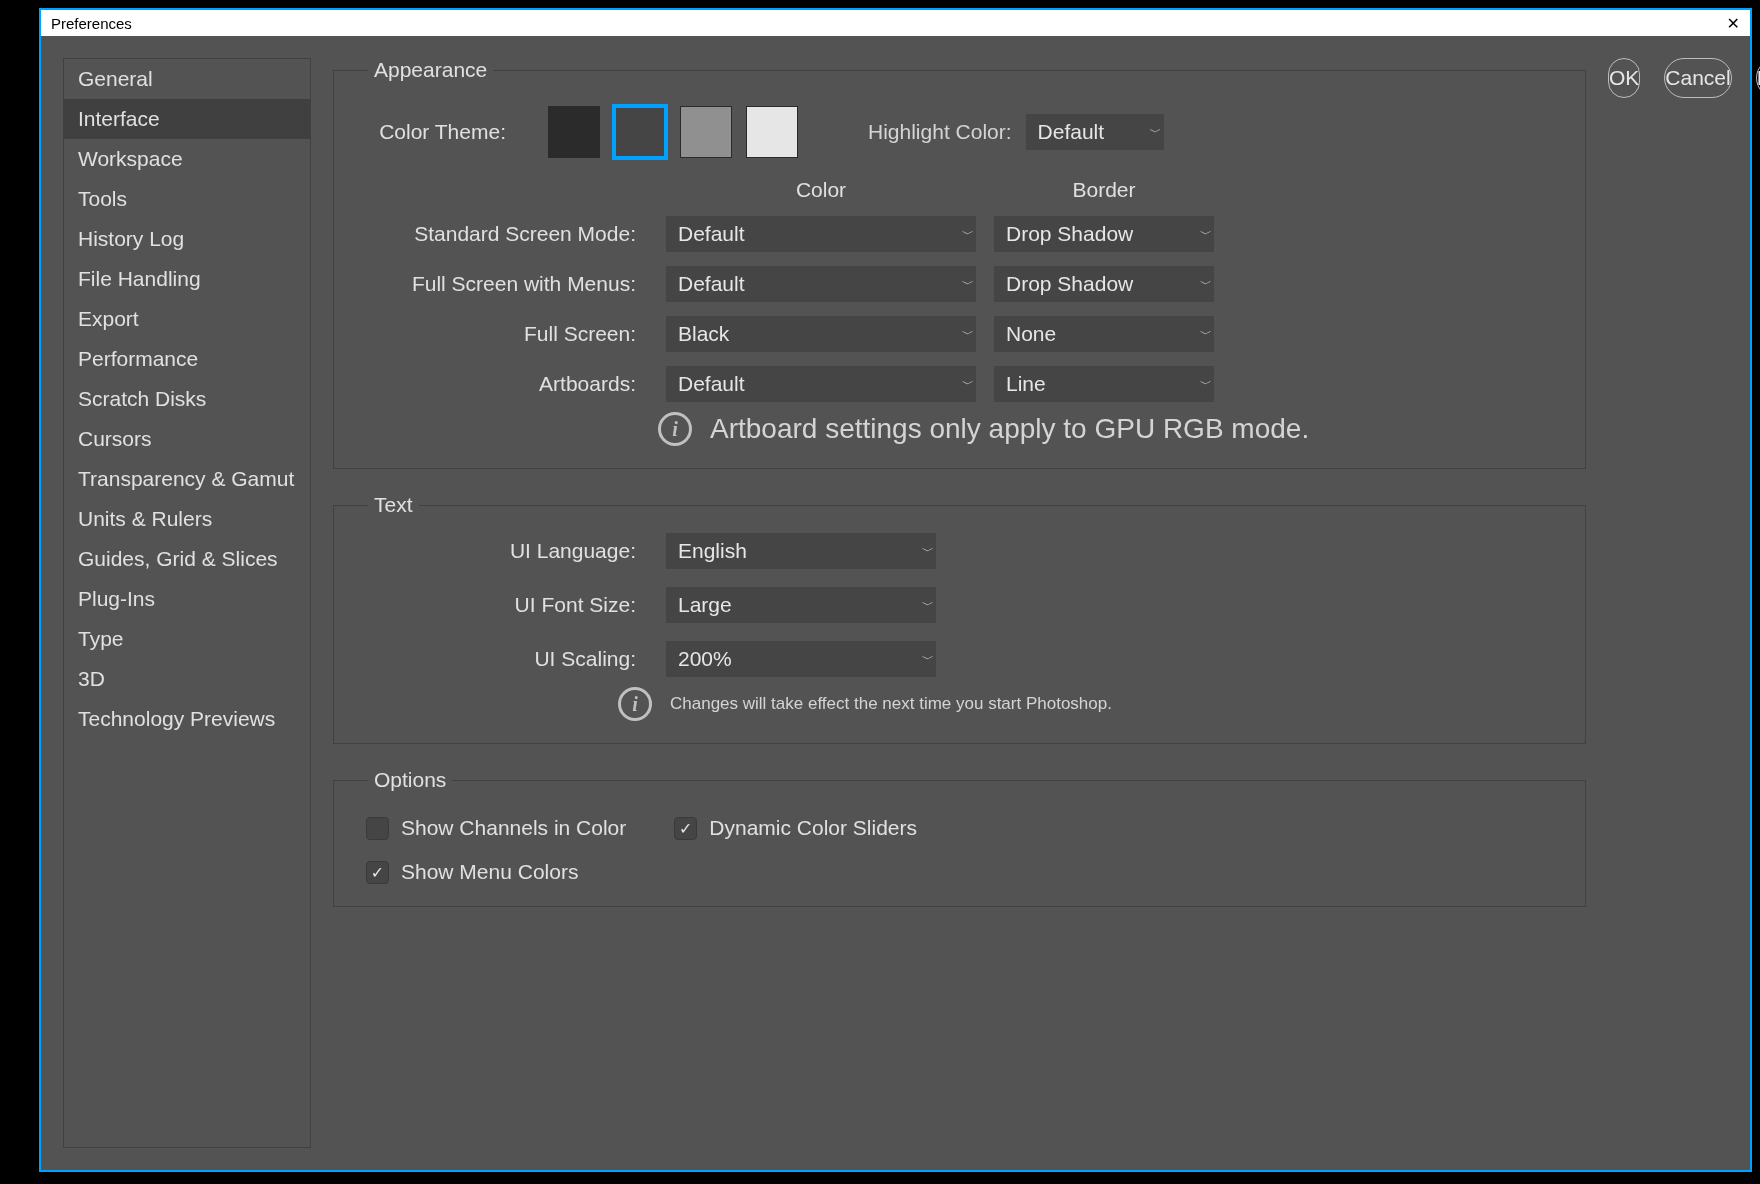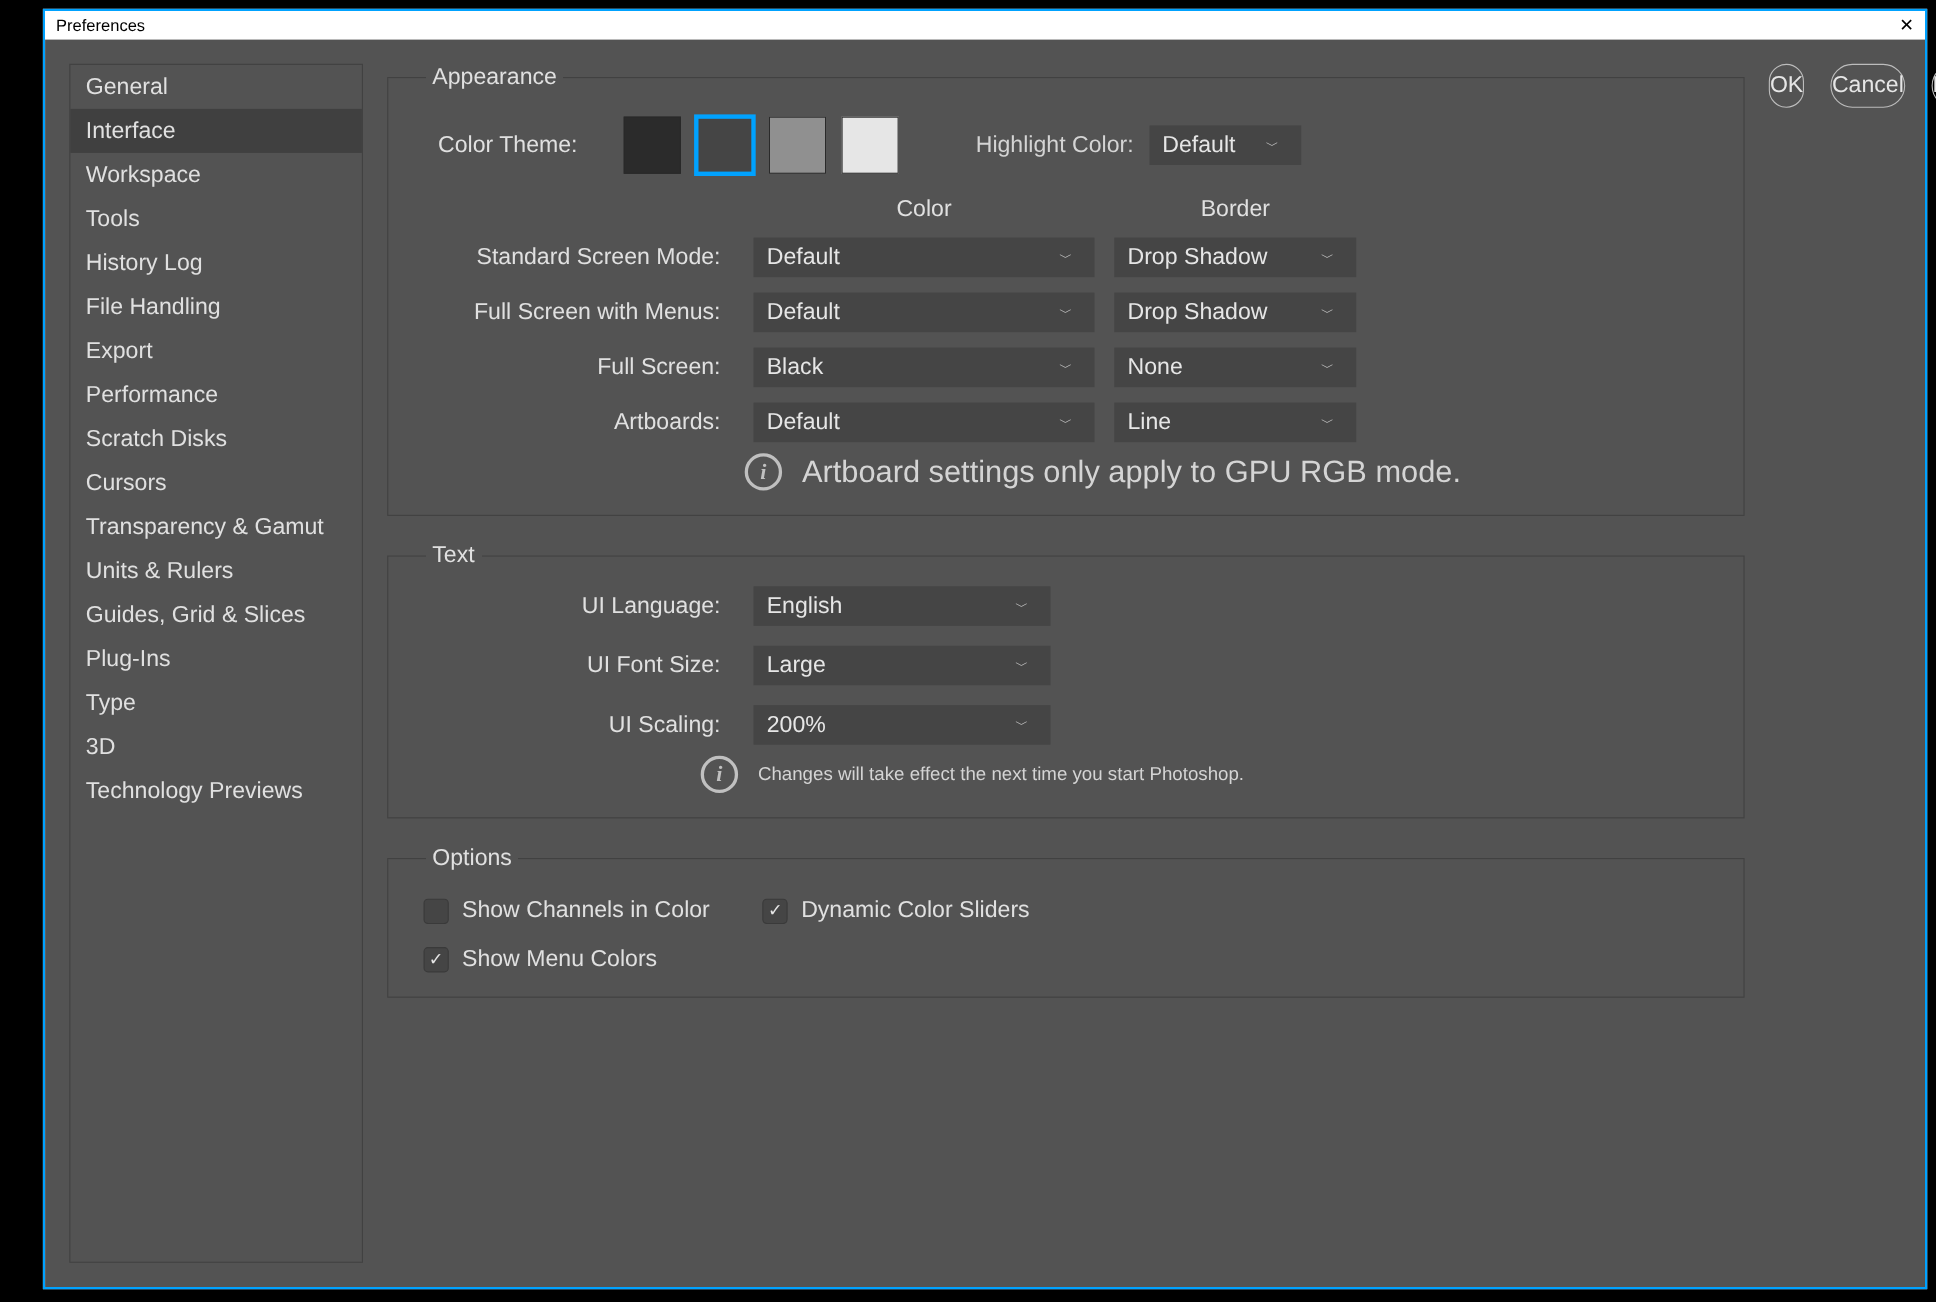--- a/index.html
+++ b/index.html
@@ -32,21 +32,21 @@
 }
 .close-x { font-size: 16px; cursor: default; }
 .content-area {
   flex: 1;
   background: #535353;
   padding: 22px;
   display: flex;
   gap: 22px;
 }
 .sidebar {
-  width: 267px;
+  width: 248px;
   border: 1px solid #414141;
   background: #535353;
   display: flex;
   flex-direction: column;
   align-self: stretch;
 }
 .sidebar-item {
   padding: 8px 14px;
   font-size: 21px;
   color: #e0e0e0;
@@ -83,21 +83,21 @@
   border: 1px solid #2a2a2a;
   cursor: pointer;
 }
 .swatch.selected { outline: 4px solid #00a2ff; outline-offset: -2px; }
 .dropdown {
   background: #454545;
   height: 36px;
   display: flex;
   align-items: center;
   justify-content: space-between;
-  padding: 0 20px 0 12px;
+  padding: 0 2px 0 12px;
   font-size: 21px;
   color: #e6e6e6;
   border: none;
   cursor: default;
 }
 .dropdown .chev { font-size: 12px; color: #c0c0c0; }
 .col-header {
   font-size: 21px;
   color: #e0e0e0;
   text-align: center;

